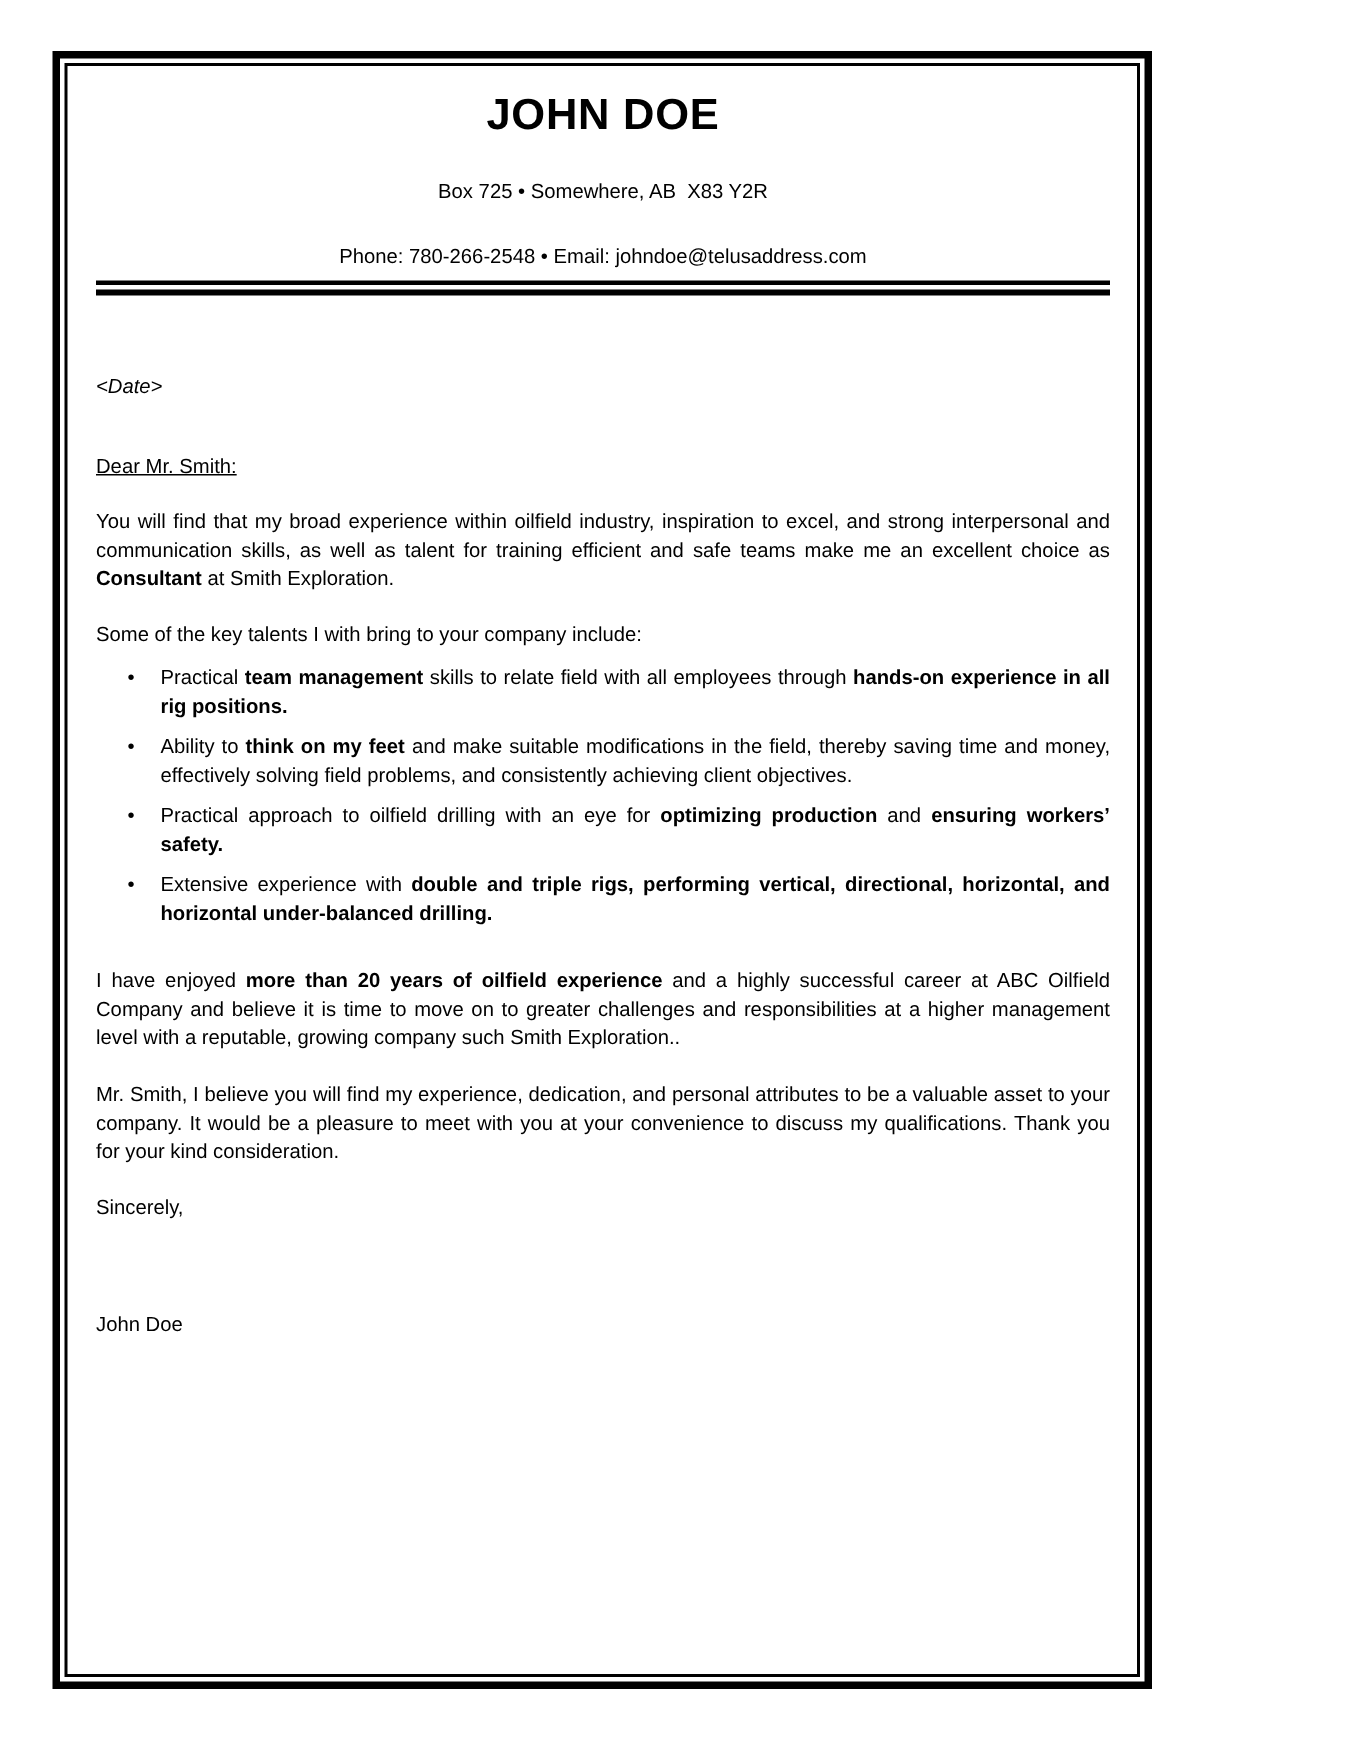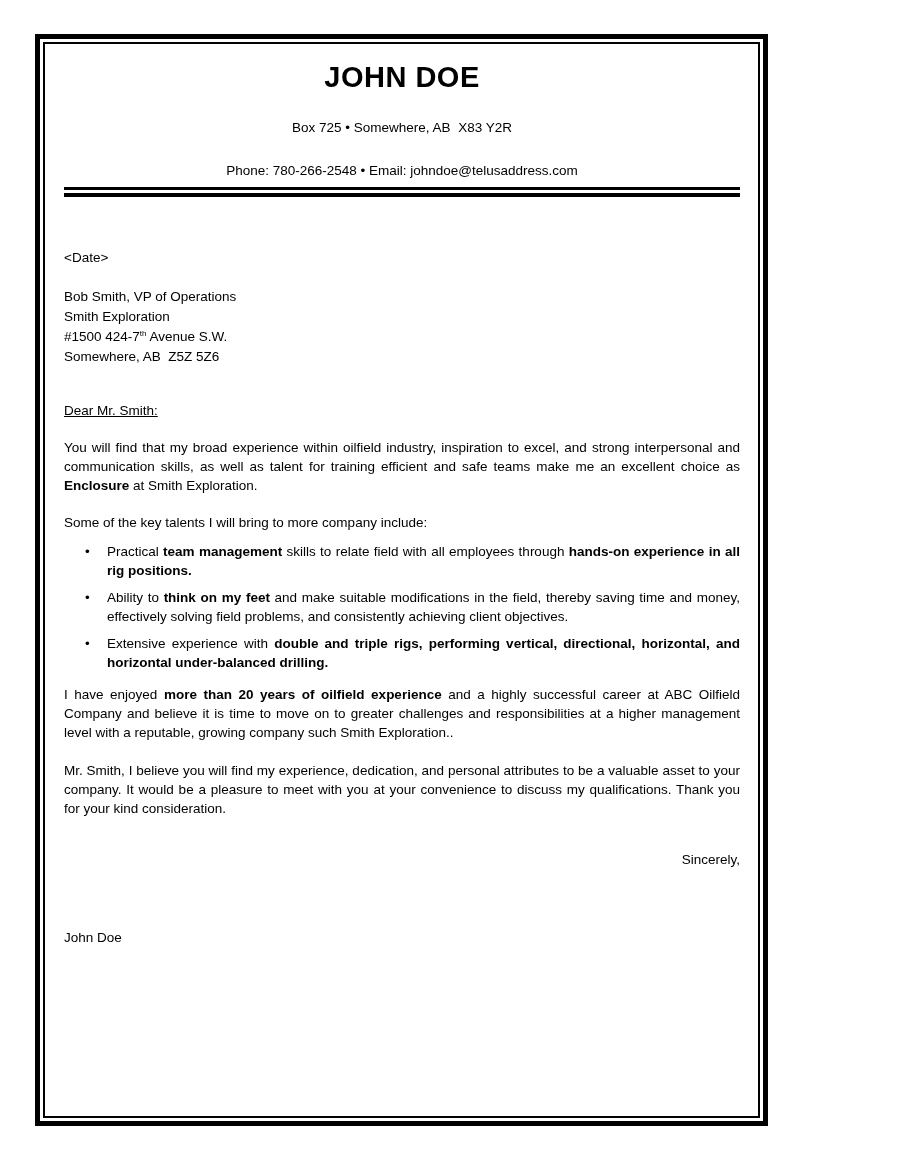--- a/index.html
+++ b/index.html
@@ -49,21 +49,21 @@
     line-height: 19px;
     white-space: pre-wrap;
     margin-top: 24px;
   }
   .rule {
     margin-top: 7px;
     height: 3px;
     border-top: 3px solid #000000;
     border-bottom: 4px solid #000000;
   }
-  .date { margin-top: 51px; }
+  .date { margin-top: 51px; font-style: italic; }
   .recipient { margin-top: 20px; }
   .recipient > div {
     line-height: 20px;
     white-space: pre-wrap;
   }
   .salutation { margin-top: 34px; text-decoration: underline; }
   p.para {
     margin: 18px 0 0 0;
     text-align: justify;
   }
@@ -84,59 +84,54 @@
     position: absolute;
     left: -22px;
     top: 0;
   }
   .b { font-weight: bold; }
   sup {
     font-size: 8px;
     line-height: 0;
     vertical-align: 5px;
   }
-  p.career { margin-top: 13px; }
+  p.career { margin-top: 26px; }
   p.closing-para { margin-top: 19px; }
-  .valediction { margin-top: 32px; text-align: right; }
+  .valediction { margin-top: 18px; }
   .signature { margin-top: 59px; }
   .enclosure { margin-top: 19px; }
 </style>
 </head>
 <body>
 
 <div class="border-outer">
   <div class="border-inner">
     <div class="content">
 
       <div class="letterhead">
         <div class="lh-name">JOHN DOE</div>
         <div class="lh-line">Box 725 • Somewhere, AB  X83 Y2R</div>
         <div class="lh-line">Phone: 780-266-2548 • Email: johndoe@telusaddress.com</div>
       </div>
 
       <div class="rule"></div>
 
       <div class="date">&lt;Date&gt;</div>
 
-      <div class="recipient">
-          <div><span>Bob Smith, VP of Operations</span></div>
-          <div><span>Smith Exploration</span></div>
-          <div><span>#1500 424-7</span><sup>th</sup><span> Avenue S.W.</span></div>
-          <div><span>Somewhere, AB  Z5Z 5Z6</span></div>
-        </div>
 
       <div class="salutation">Dear Mr. Smith:</div>
 
-      <p class="para"><span>You will find that my broad experience within oilfield industry, inspiration to excel, and strong interpersonal and communication skills, as well as talent for training efficient and safe teams make me an excellent choice as </span><span class="b">Enclosure</span><span> at Smith Exploration.</span></p>
+      <p class="para"><span>You will find that my broad experience within oilfield industry, inspiration to excel, and strong interpersonal and communication skills, as well as talent for training efficient and safe teams make me an excellent choice as </span><span class="b">Consultant</span><span> at Smith Exploration.</span></p>
 
-      <p class="para lead"><span>Some of the key talents I will bring to more company include:</span></p>
+      <p class="para lead"><span>Some of the key talents I with bring to your company include:</span></p>
 
       <ul class="talents">
           <li><span>Practical </span><span class="b">team management</span><span> skills to relate field with all employees through </span><span class="b">hands-on experience in all rig positions.</span></li>
           <li><span>Ability to </span><span class="b">think on my feet</span><span> and make suitable modifications in the field, thereby saving time and money, effectively solving field problems, and consistently achieving client objectives.</span></li>
+          <li><span>Practical approach to oilfield drilling with an eye for </span><span class="b">optimizing production</span><span> and </span><span class="b">ensuring workers’ safety.</span></li>
           <li><span>Extensive experience with </span><span class="b">double and triple rigs, performing vertical, directional, horizontal, and horizontal under-balanced drilling.</span></li>
         </ul>
 
       <p class="para career"><span>I have enjoyed </span><span class="b">more than 20 years of oilfield experience</span><span> and a highly successful career at ABC Oilfield Company and believe it is time to move on to greater challenges and responsibilities at a higher management level with a reputable, growing company such Smith Exploration..</span></p>
 
       <p class="para closing-para"><span>Mr. Smith, I believe you will find my experience, dedication, and personal attributes to be a valuable asset to your company. It would be a pleasure to meet with you at your convenience to discuss my qualifications. Thank you for your kind consideration.</span></p>
 
       <div class="valediction">Sincerely,</div>
 
       <div class="signature">John Doe</div>

